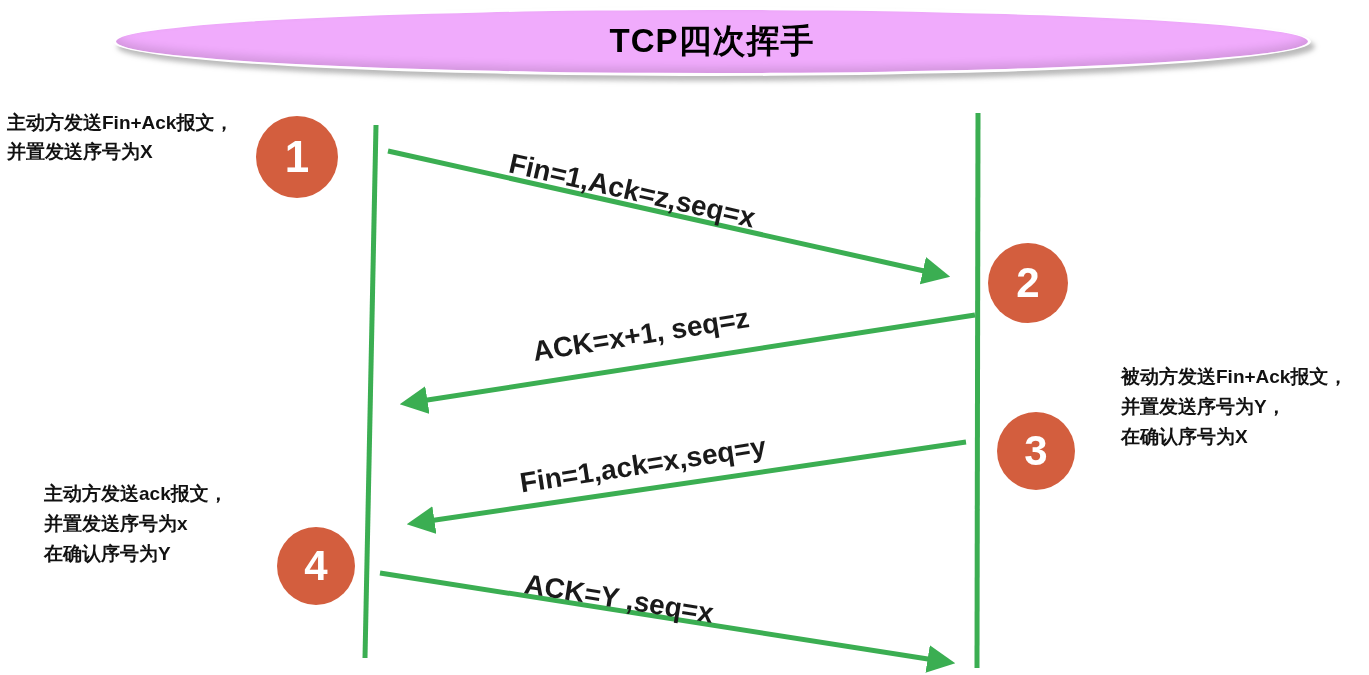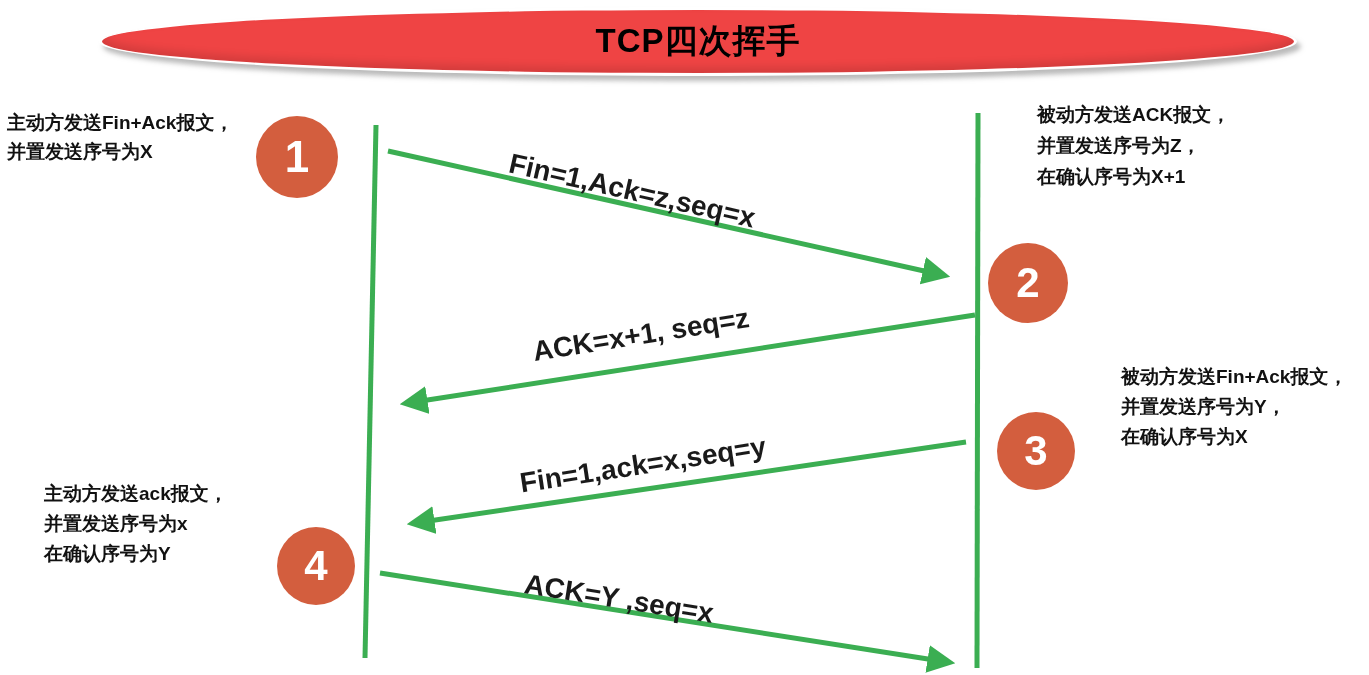--- a/index.html
+++ b/index.html
@@ -5,22 +5,22 @@
   html,body{margin:0;padding:0;background:#ffffff;}
   #stage{
     position:relative;
     width:1369px;height:675px;
     background:#ffffff;
     font-family:"Liberation Sans","DejaVu Sans",sans-serif;
     overflow:hidden;
   }
   
   .banner{
-    position:absolute;left:99px;top:7px;width:1192px;height:63px;
-    background:#ef4444;
+    position:absolute;left:113px;top:7px;width:1192px;height:63px;
+    background:#f0abfc;
     border:3px solid #ffffff;
     border-radius:50%;
     box-shadow:4px 5px 5px rgba(130,130,130,0.55), inset 0 -5px 8px rgba(0,0,0,0.12);
     display:flex;align-items:center;justify-content:center;
   }
   .banner-title{
     font-size:33px;font-weight:bold;color:#000000;
     letter-spacing:1px;
   }
   
@@ -87,23 +87,20 @@
   <div class="msg msg3">Fin=1,ack=x,seq=y</div>
   <div class="msg msg4">ACK=Y ,seq=x</div>
 
   <div class="step step1">1</div>
   <div class="step step2">2</div>
   <div class="step step3">3</div>
   <div class="step step4">4</div>
 
   <div class="note note1">主动方发送Fin+Ack报文，
 并置发送序号为X</div>
-  <div class="note note2">被动方发送ACK报文，
-并置发送序号为Z，
-在确认序号为X+1</div>
   <div class="note note3">被动方发送Fin+Ack报文，
 并置发送序号为Y，
 在确认序号为X</div>
   <div class="note note4">主动方发送ack报文，
 并置发送序号为x
 在确认序号为Y</div>
 
 </div>
 
 </body></html>

